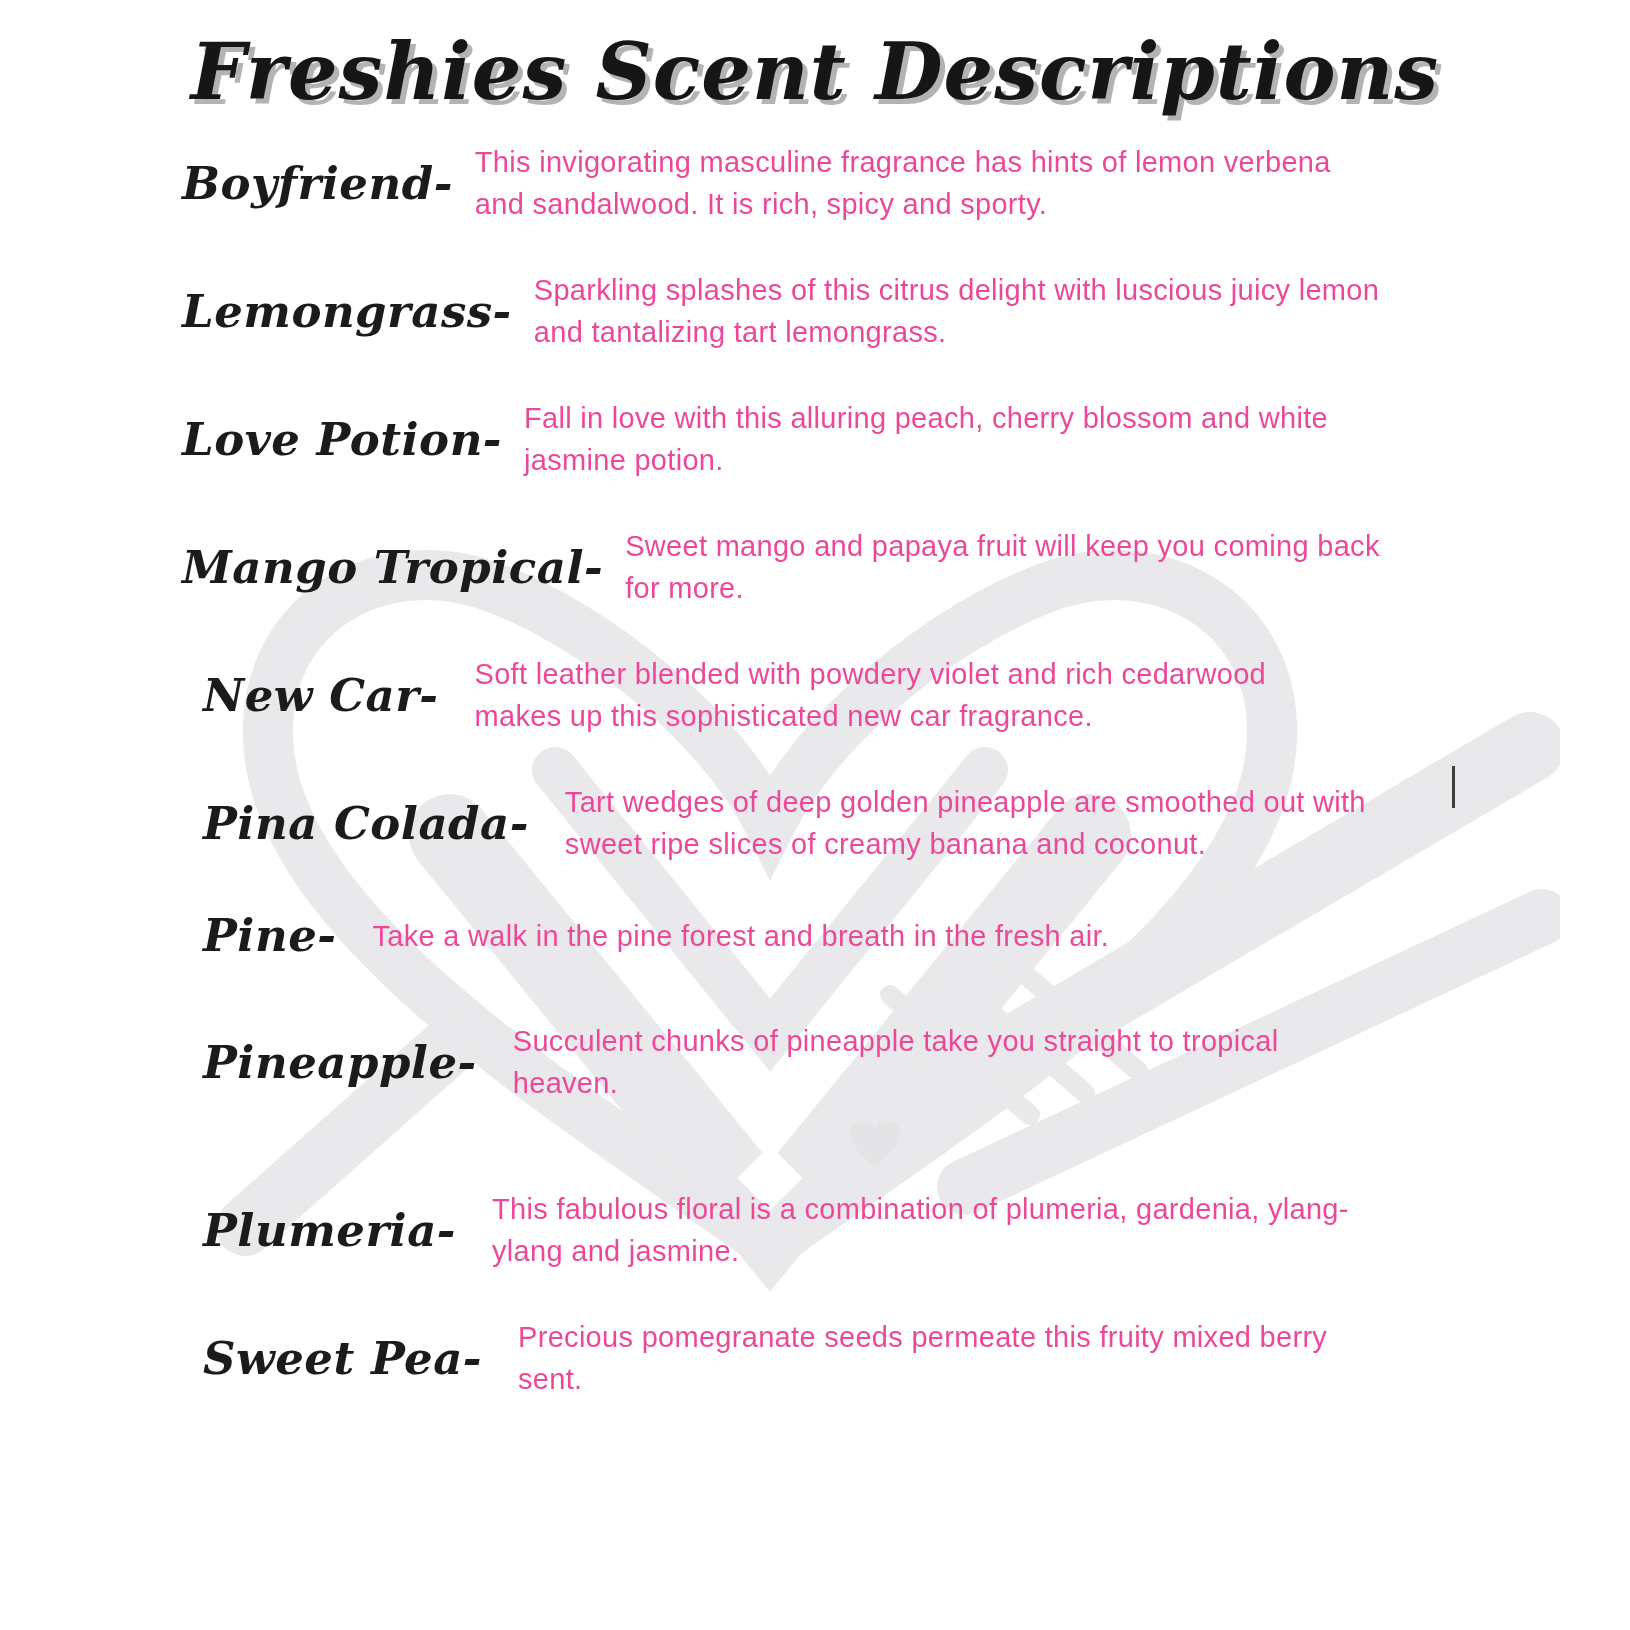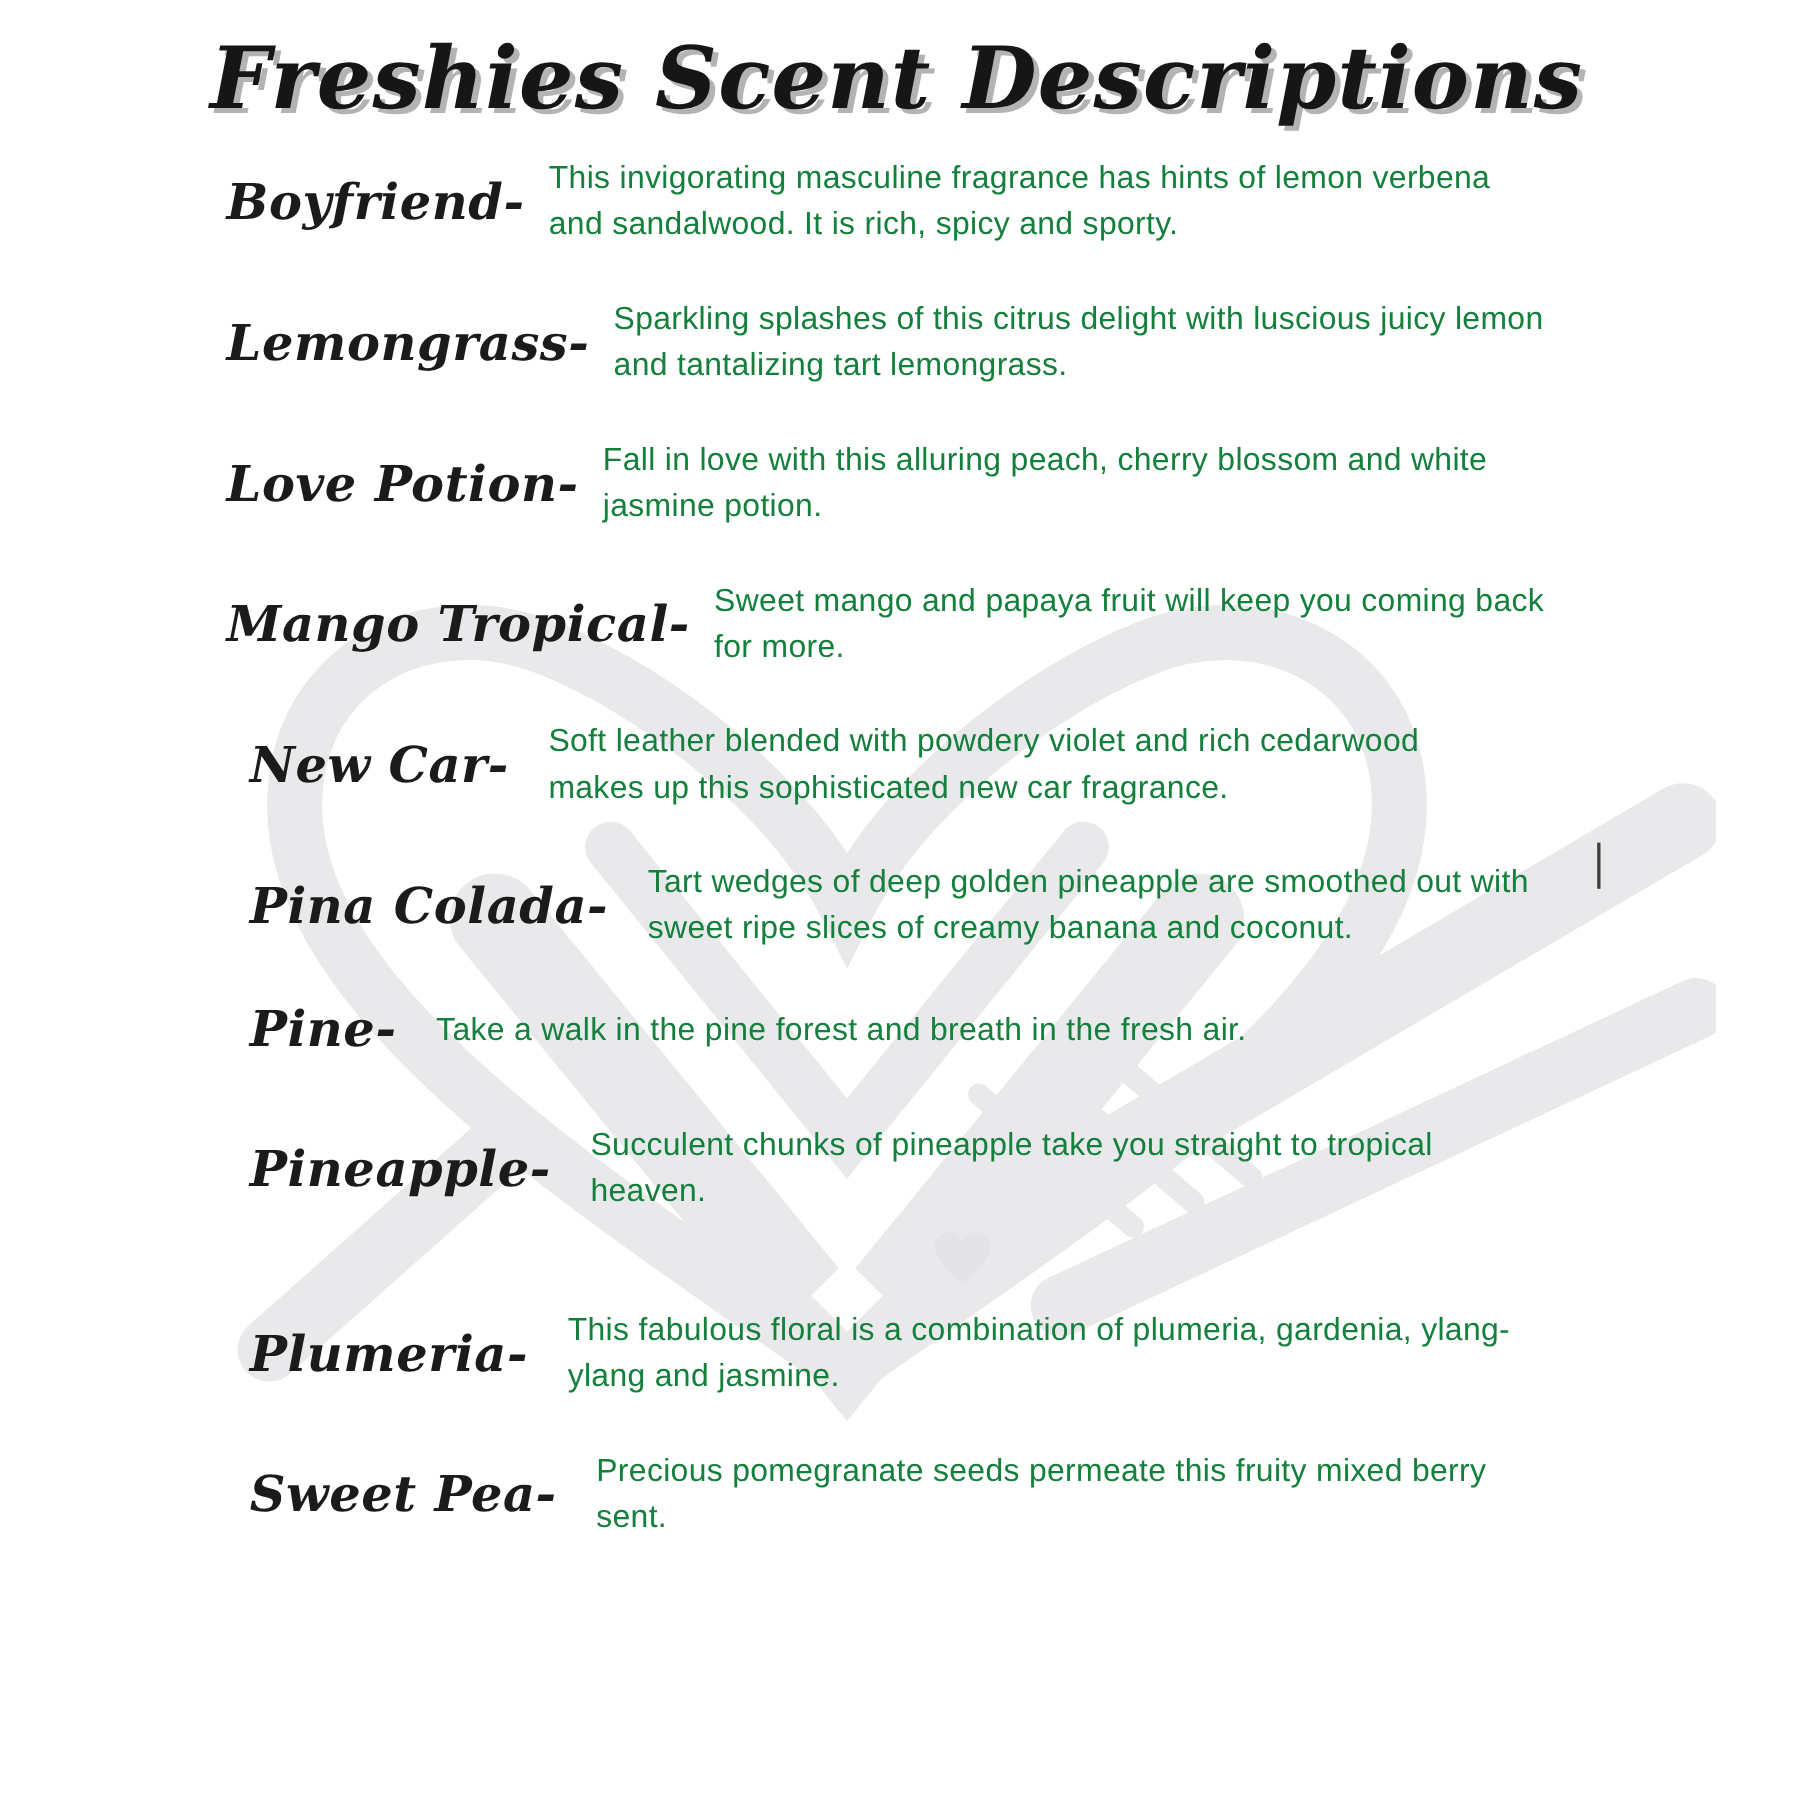--- a/index.html
+++ b/index.html
@@ -43,21 +43,20 @@
     position: relative;
     z-index: 2;
   }
   .scent-row {
     display: flex;
     align-items: center;
     gap: 22px;
     padding-left: 182px;
     padding-right: 212px;
     margin-bottom: 44px;
-    margin-left: 24px;
   }
   .scent-list .scent-row:nth-child(n+5) { padding-left: 203px; gap: 36px; }
   .scent-list .scent-row:nth-child(7)   { margin-bottom: 58px; }
   .scent-list .scent-row:nth-child(8)   { margin-bottom: 84px; }
   .scent-list .scent-row:nth-child(11)  { margin-bottom: 0; }
   .scent-name {
     flex: 0 0 auto;
     font-family: "DejaVu Serif", serif;
     font-style: italic;
     font-weight: bold;
@@ -65,21 +64,21 @@
     letter-spacing: 0.5px;
     color: #1b1b1b;
     white-space: nowrap;
   }
   .scent-description {
     flex: 1 1 auto;
     font-family: "Liberation Sans", "DejaVu Sans", sans-serif;
     font-size: 29px;
     line-height: 42px;
     letter-spacing: 0.3px;
-    color: #15803d;
+    color: #ec4899;
     white-space: pre-line;
   }
   
   .cursor-artifact {
     position: absolute;
     left: 1452px;
     top: 766px;
     width: 3px;
     height: 42px;
     background: #3f3f3f;

